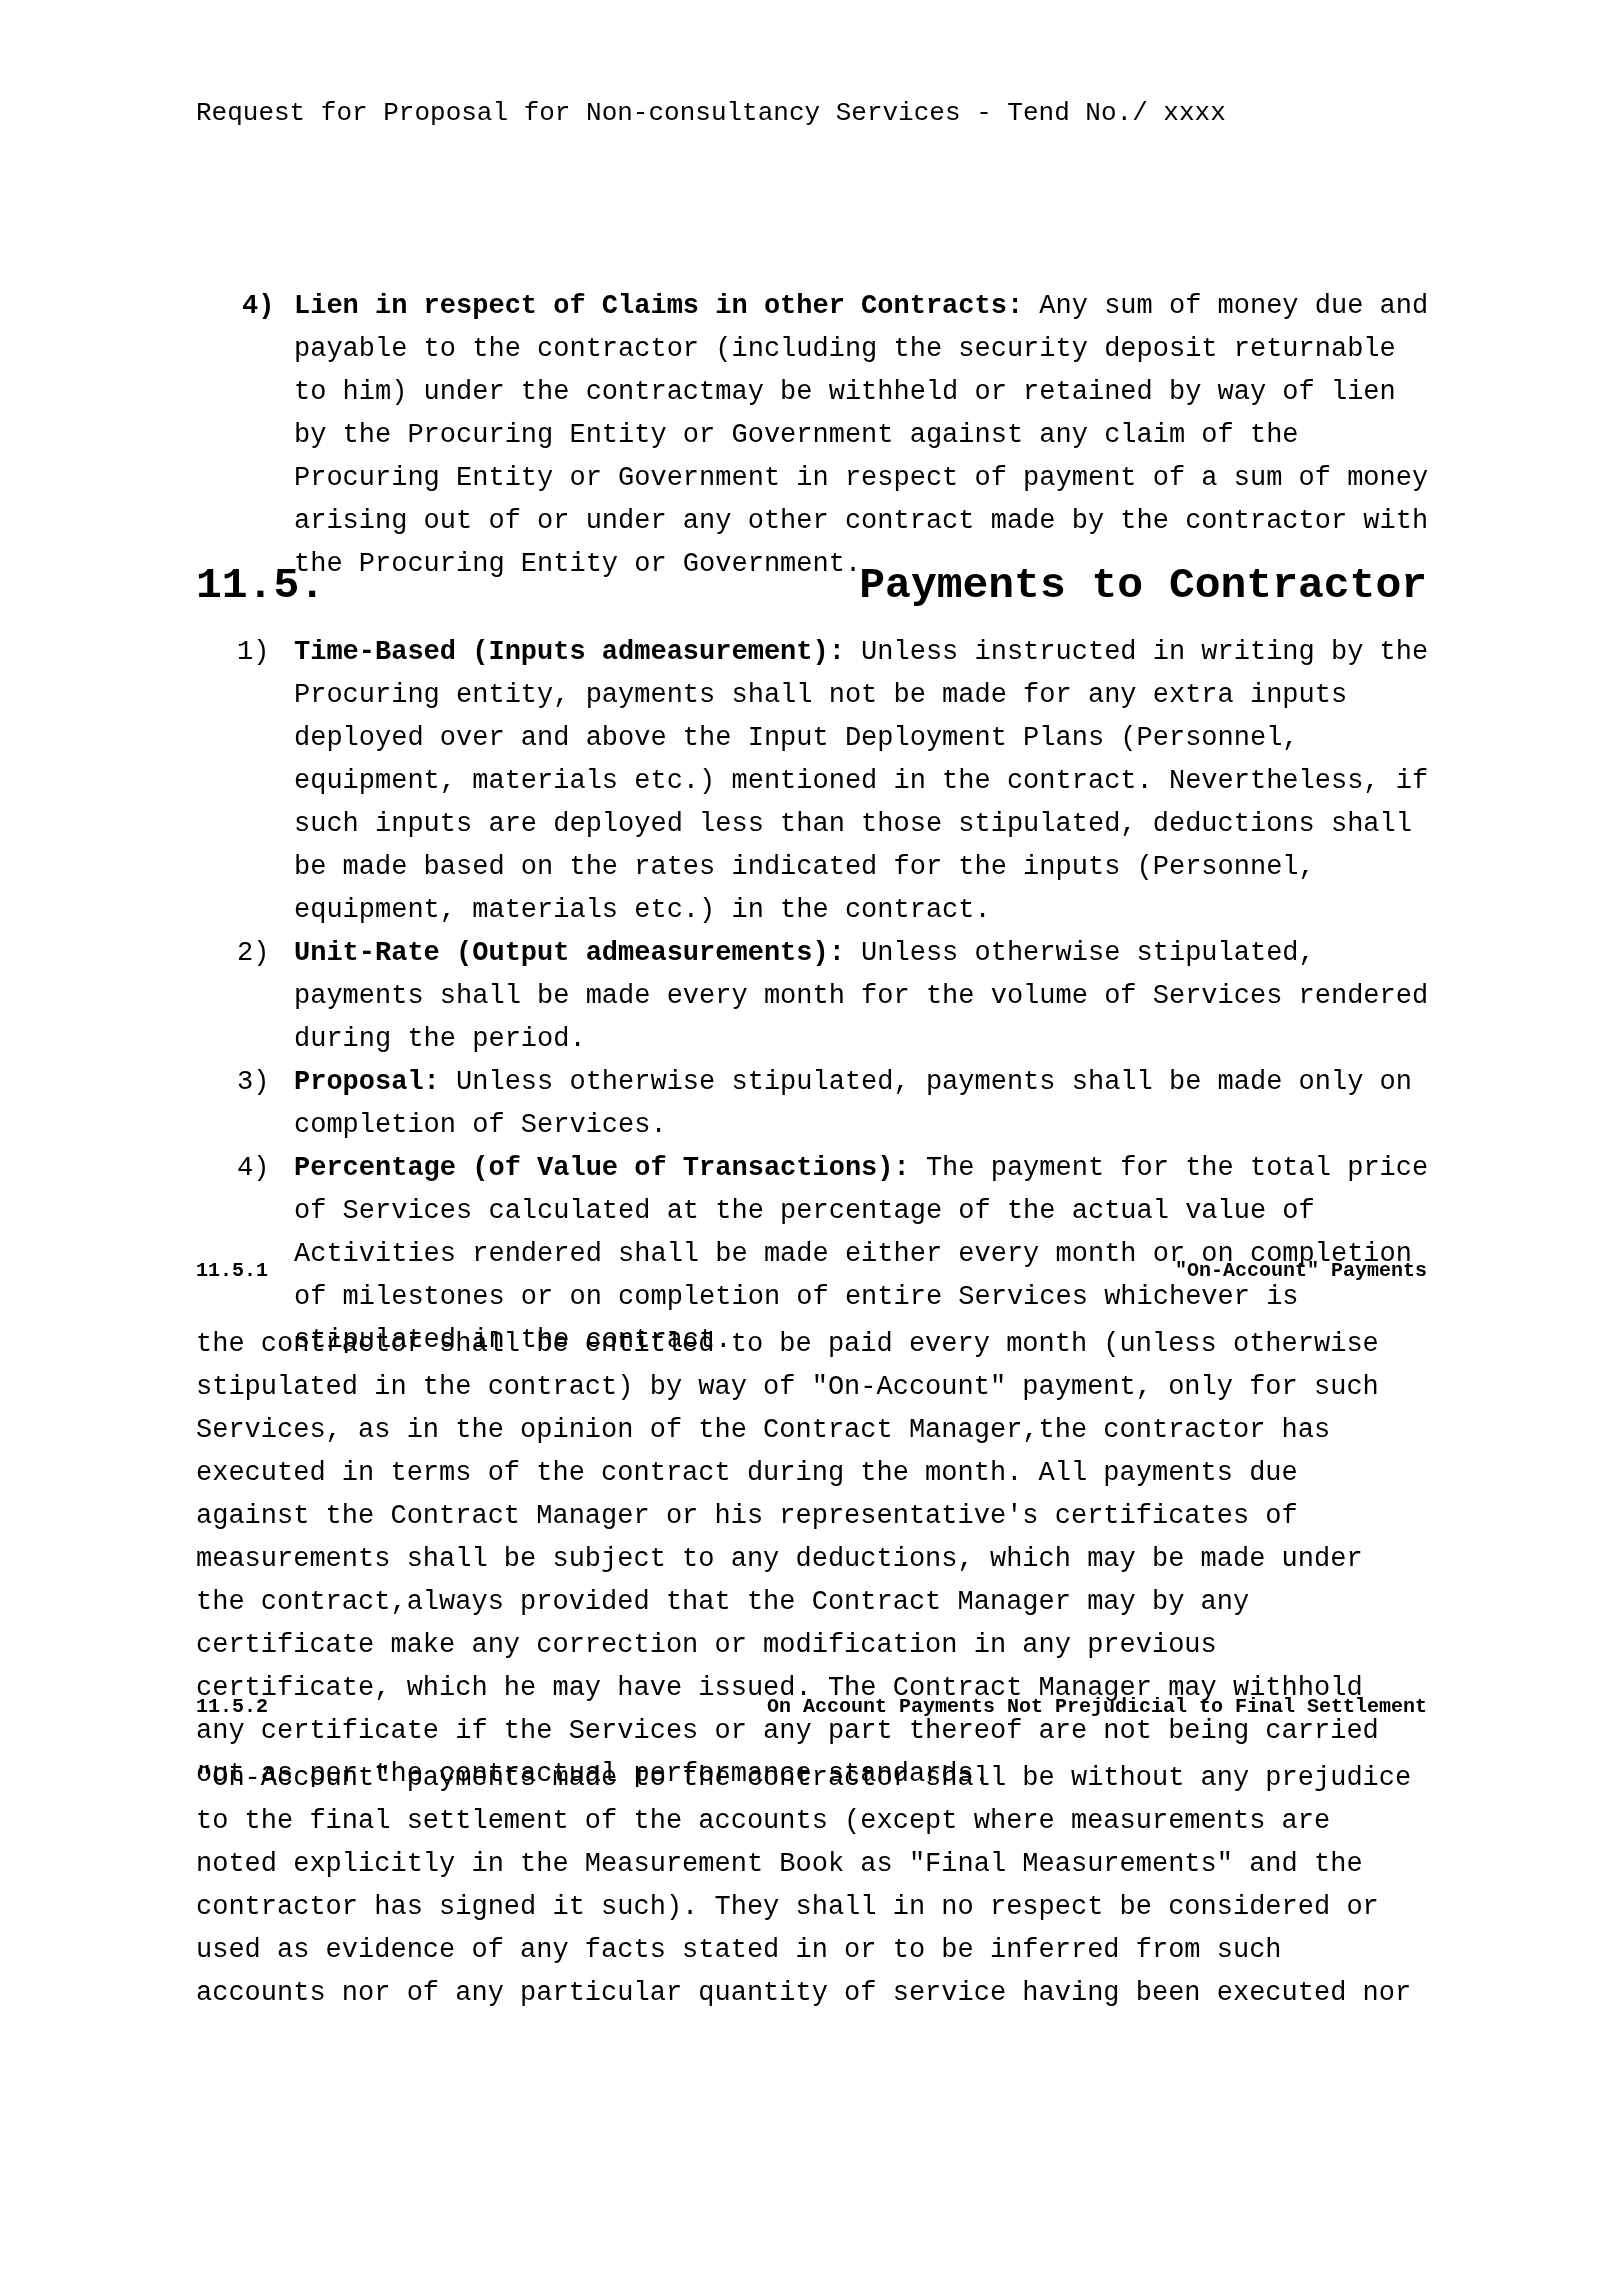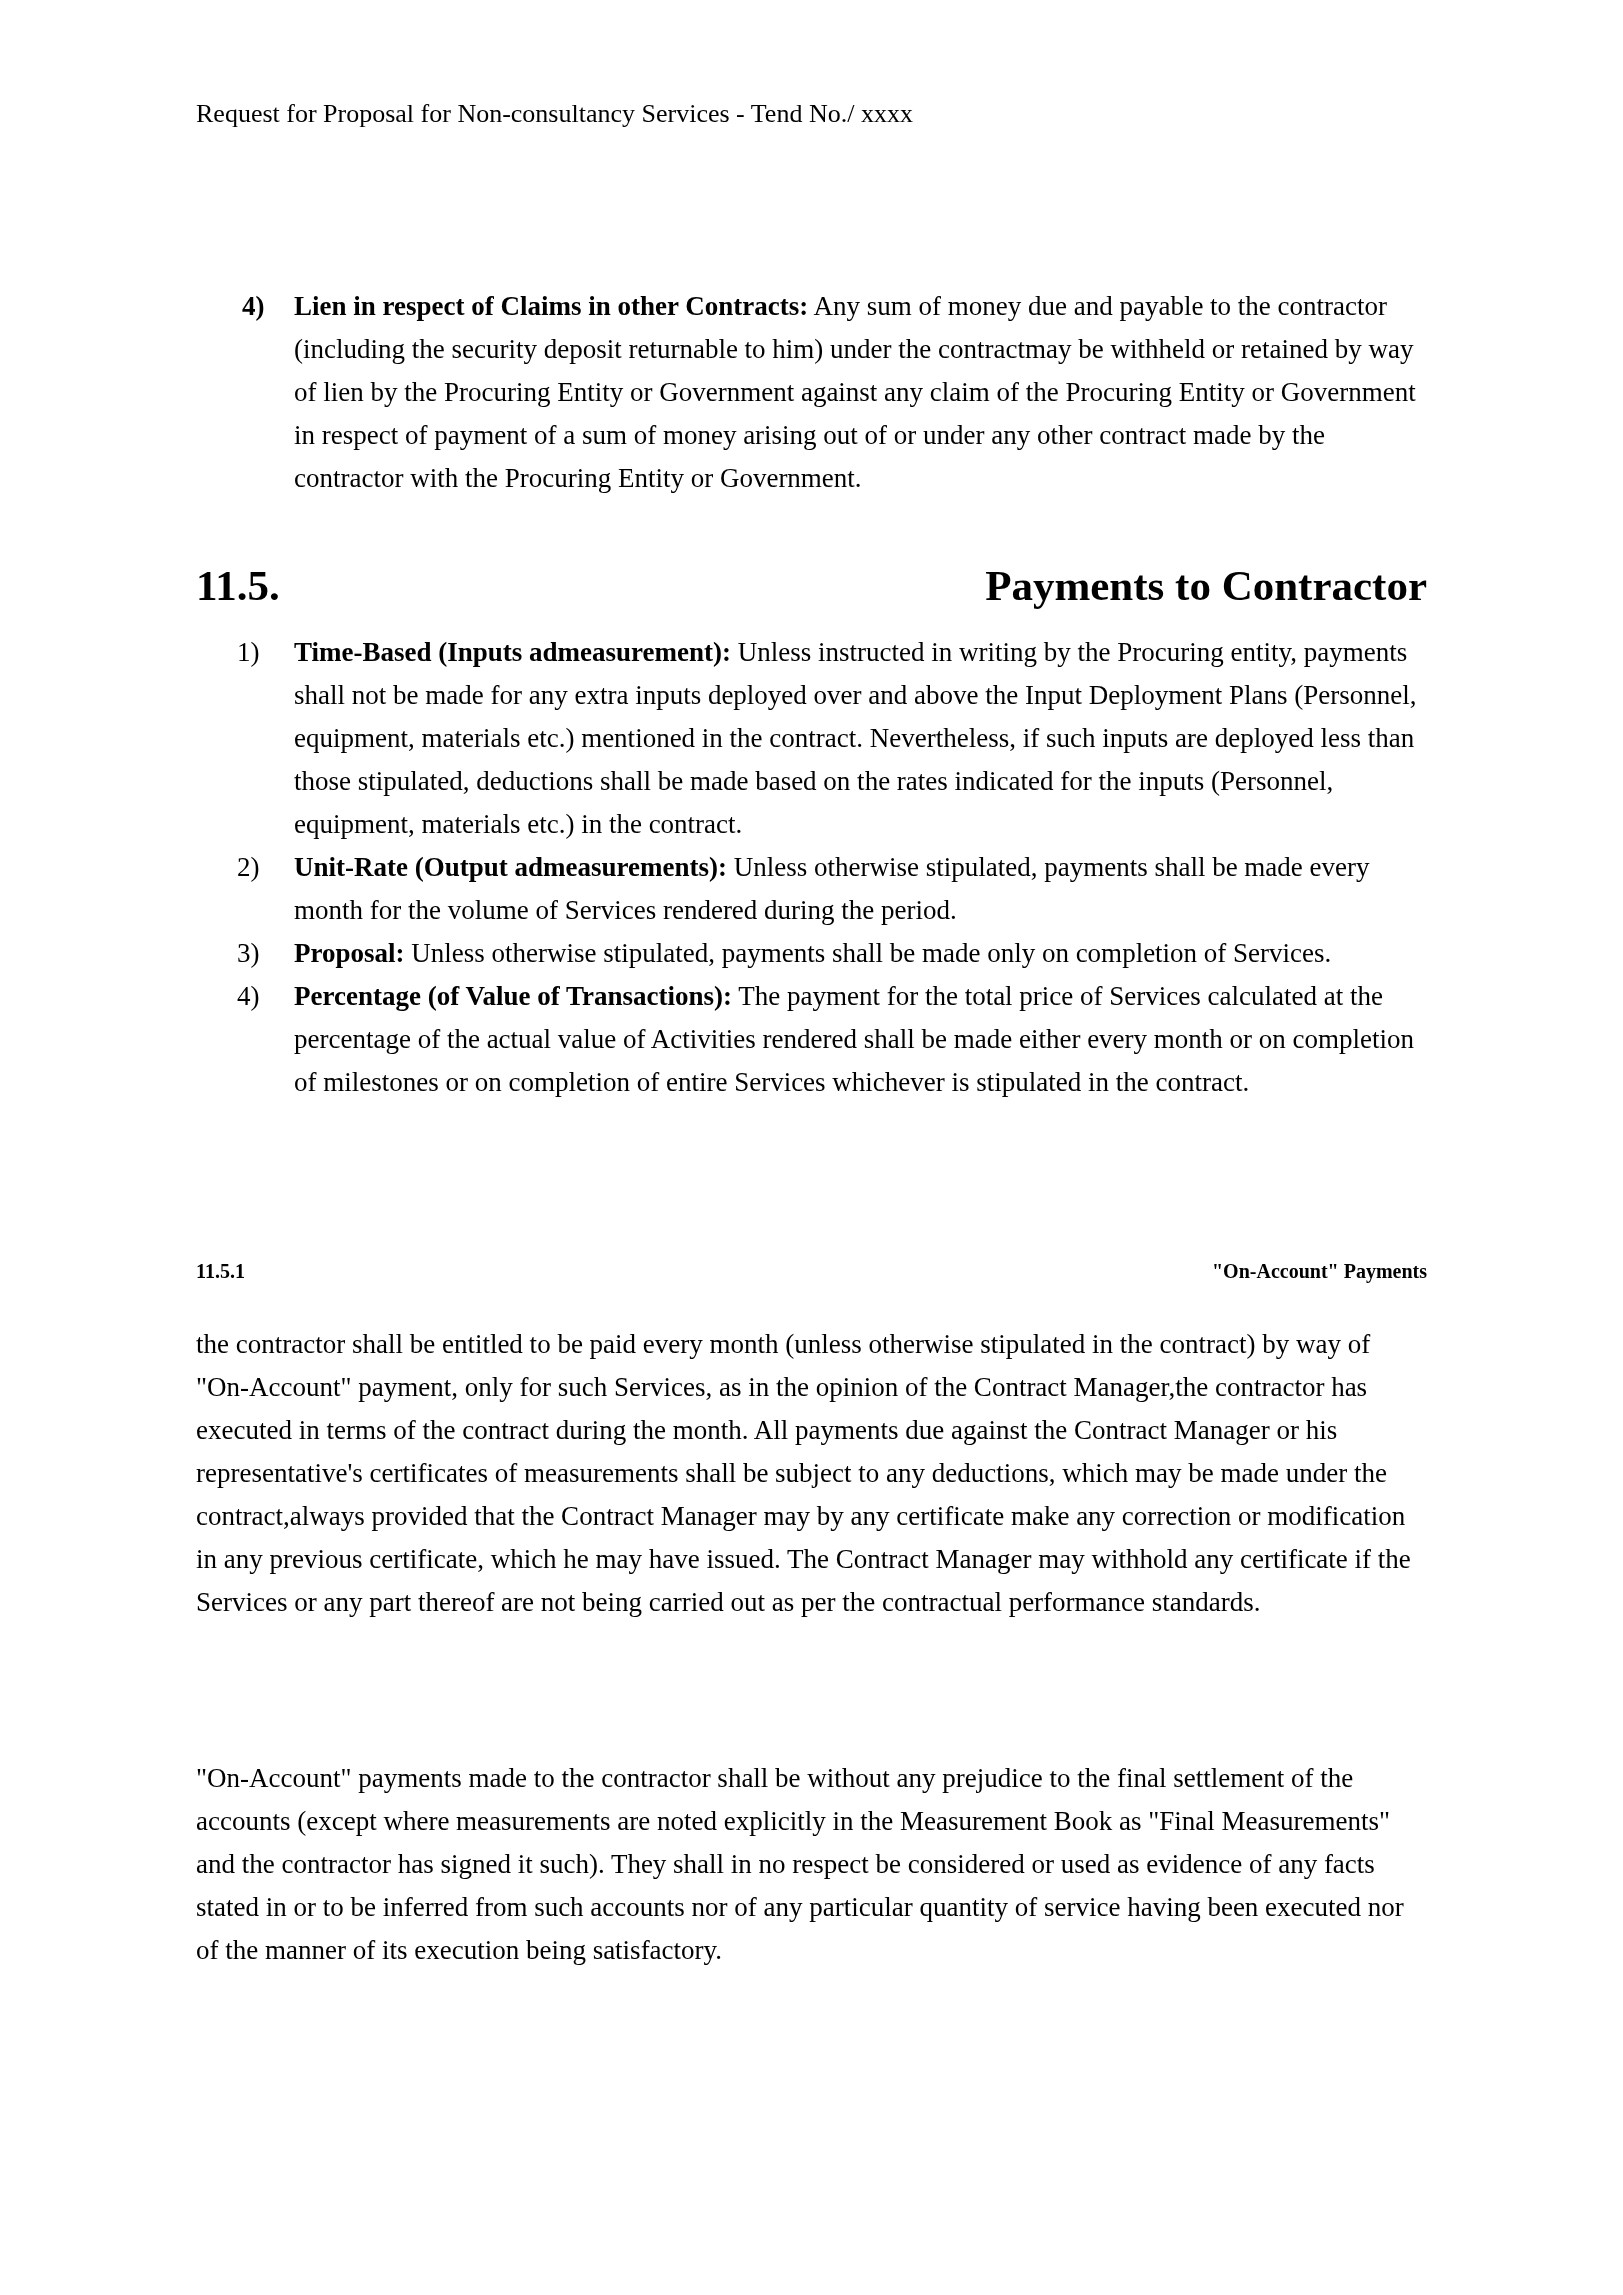--- a/index.html
+++ b/index.html
@@ -6,21 +6,21 @@
     margin: 0;
     padding: 0;
     background: #ffffff;
   }
   .page {
     position: relative;
     width: 1623px;
     height: 2021px;
     background: #ffffff;
     color: #000000;
-    font-family: Liberation Serif, serif;
+    font-family: Liberation Mono, monospace;
     font-size: 27px;
     line-height: 43px;
     overflow: hidden;
   }
   .abs { position: absolute; }
   .header {
     left: 196px;
     top: 92px;
     font-size: 26px;
   }
@@ -121,20 +121,24 @@
     </div>
   </div>
 
   <div class="abs h-sub h-onaccount">
     <span class="h-num">11.5.1</span>
     <span class="h-title">"On-Account" Payments</span>
   </div>
 
   <div class="abs para para-onaccount">the contractor shall be entitled to be paid every month (unless otherwise stipulated in the contract) by way of "On-Account" payment, only for such Services, as in the opinion of the Contract Manager,the contractor has executed in terms of the contract during the month. All payments due against the Contract Manager or his representative's certificates of measurements shall be subject to any deductions, which may be made under the contract,always provided that the Contract Manager may by any certificate make any correction or modification in any previous certificate, which he may have issued. The Contract Manager may withhold any certificate if the Services or any part thereof are not being carried out as per the contractual performance standards.</div>
 
+  <div class="abs h-sub h-prejudicial">
+    <span class="h-num">11.5.2</span>
+    <span class="h-title">On Account Payments Not Prejudicial to Final Settlement</span>
+  </div>
 
   <div class="abs para para-prejudicial">"On-Account" payments made to the contractor shall be without any prejudice to the final settlement of the accounts (except where measurements are noted explicitly in the Measurement Book as "Final Measurements" and the contractor has signed it such). They shall in no respect be considered or used as evidence of any facts stated in or to be inferred from such accounts nor of any particular quantity of service having been executed nor of the manner of its execution being satisfactory.</div>
 
   <div class="abs h-sub h-variations">
     <span class="h-num">11.5.3</span>
     <span class="h-title">Claims for Variations</span>
   </div>
 
   <div class="abs footer-left">[99]</div>
 

